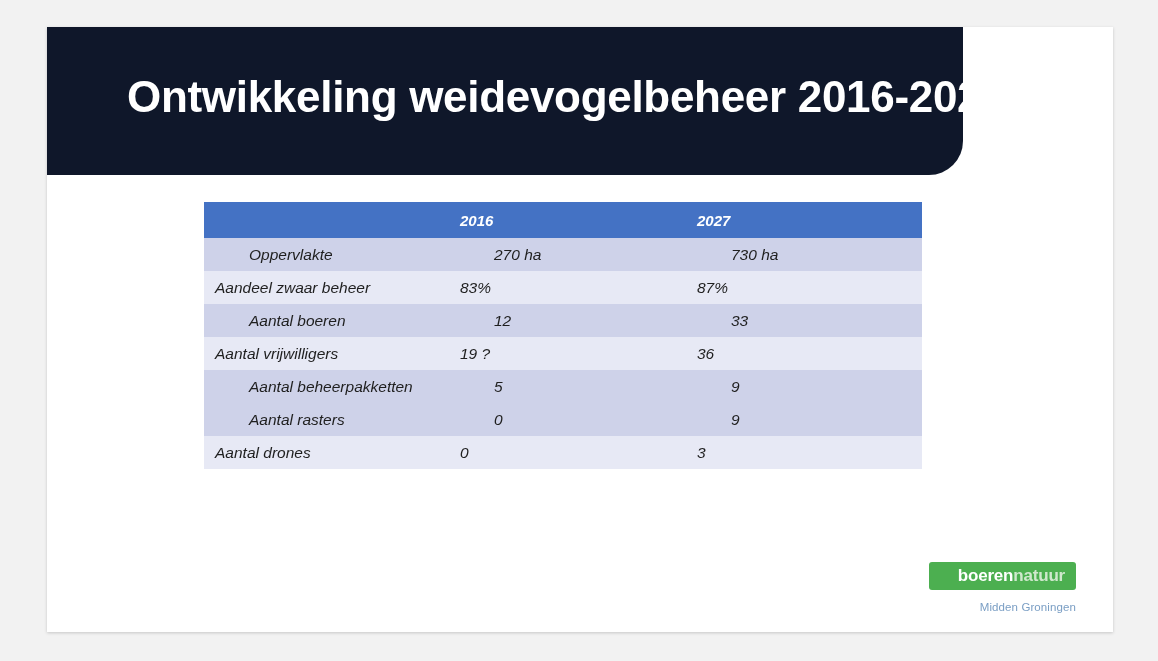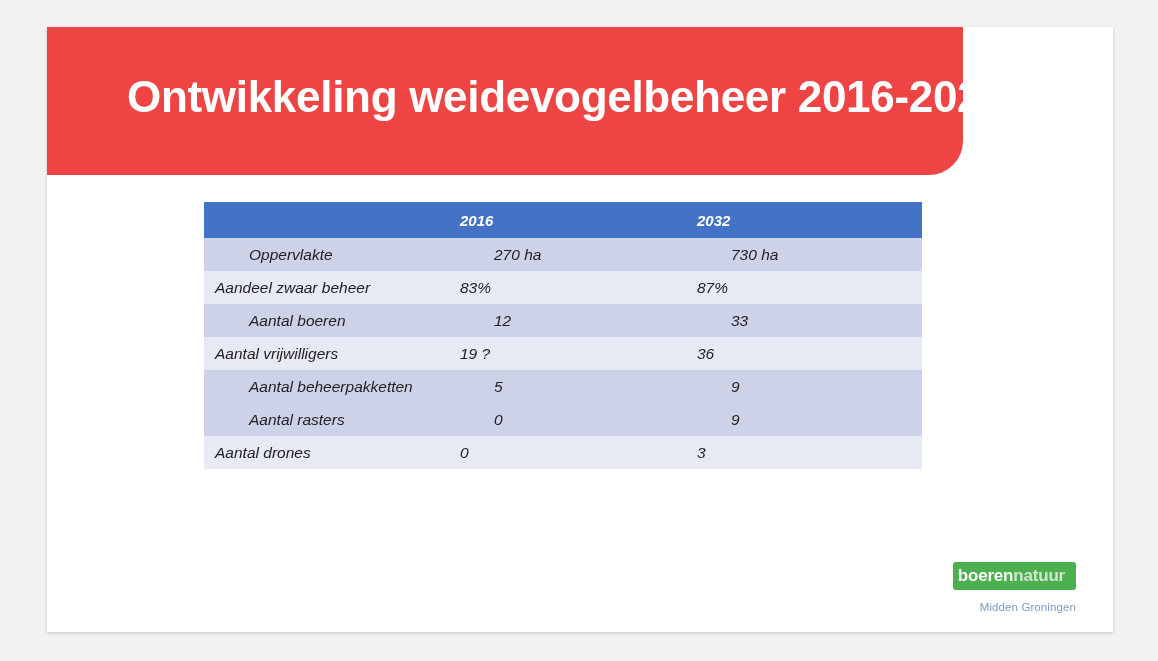--- a/index.html
+++ b/index.html
@@ -19,21 +19,21 @@
     background: #ffffff;
     box-shadow: 0 1px 3px rgba(0,0,0,0.18);
     overflow: hidden;
   }
   #title-banner {
     position: absolute;
     left: 0px;
     top: 0px;
     width: 916px;
     height: 148px;
-    background: #ef4444;
+    background: #0f172a;
     border-bottom-right-radius: 34px;
     text-decoration: underline;
   }
   #slide-title {
     position: absolute;
     left: 80px;
     top: 46px;
     width: 900px;
     color: #ffffff;
     font-size: 44px;
@@ -81,21 +81,21 @@
     position: absolute;
     left: 849px;
     top: 535px;
     width: 180px;
     text-align: right;
   }
   #logo-badge {
     display: inline-block;
     background: #4caf50;
     color: #ffffff;
-    padding: 5px 11px 6px 5px;
+    padding: 5px 11px 6px 29px;
     border-radius: 3px;
     font-size: 17px;
     font-weight: bold;
     letter-spacing: -0.2px;
     line-height: 1;
   }
   #logo-badge .light { color: #cfe8cd; font-weight: bold; }
   #logo-sub {
     margin-top: 11px;
     color: #7a9ec4;
@@ -115,21 +115,21 @@
   <table id="data-table">
     <colgroup>
       <col class="c-label">
       <col class="c-v1">
       <col class="c-v2">
     </colgroup>
     <thead>
       <tr>
         <th></th>
         <th>2016</th>
-        <th>2032</th>
+        <th>2027</th>
       </tr>
     </thead>
     <tbody>
       <tr class="odd">
         <td>Oppervlakte</td>
         <td>270 ha</td>
         <td>730 ha</td>
       </tr>
       <tr class="even">
         <td>Aandeel zwaar beheer</td>

